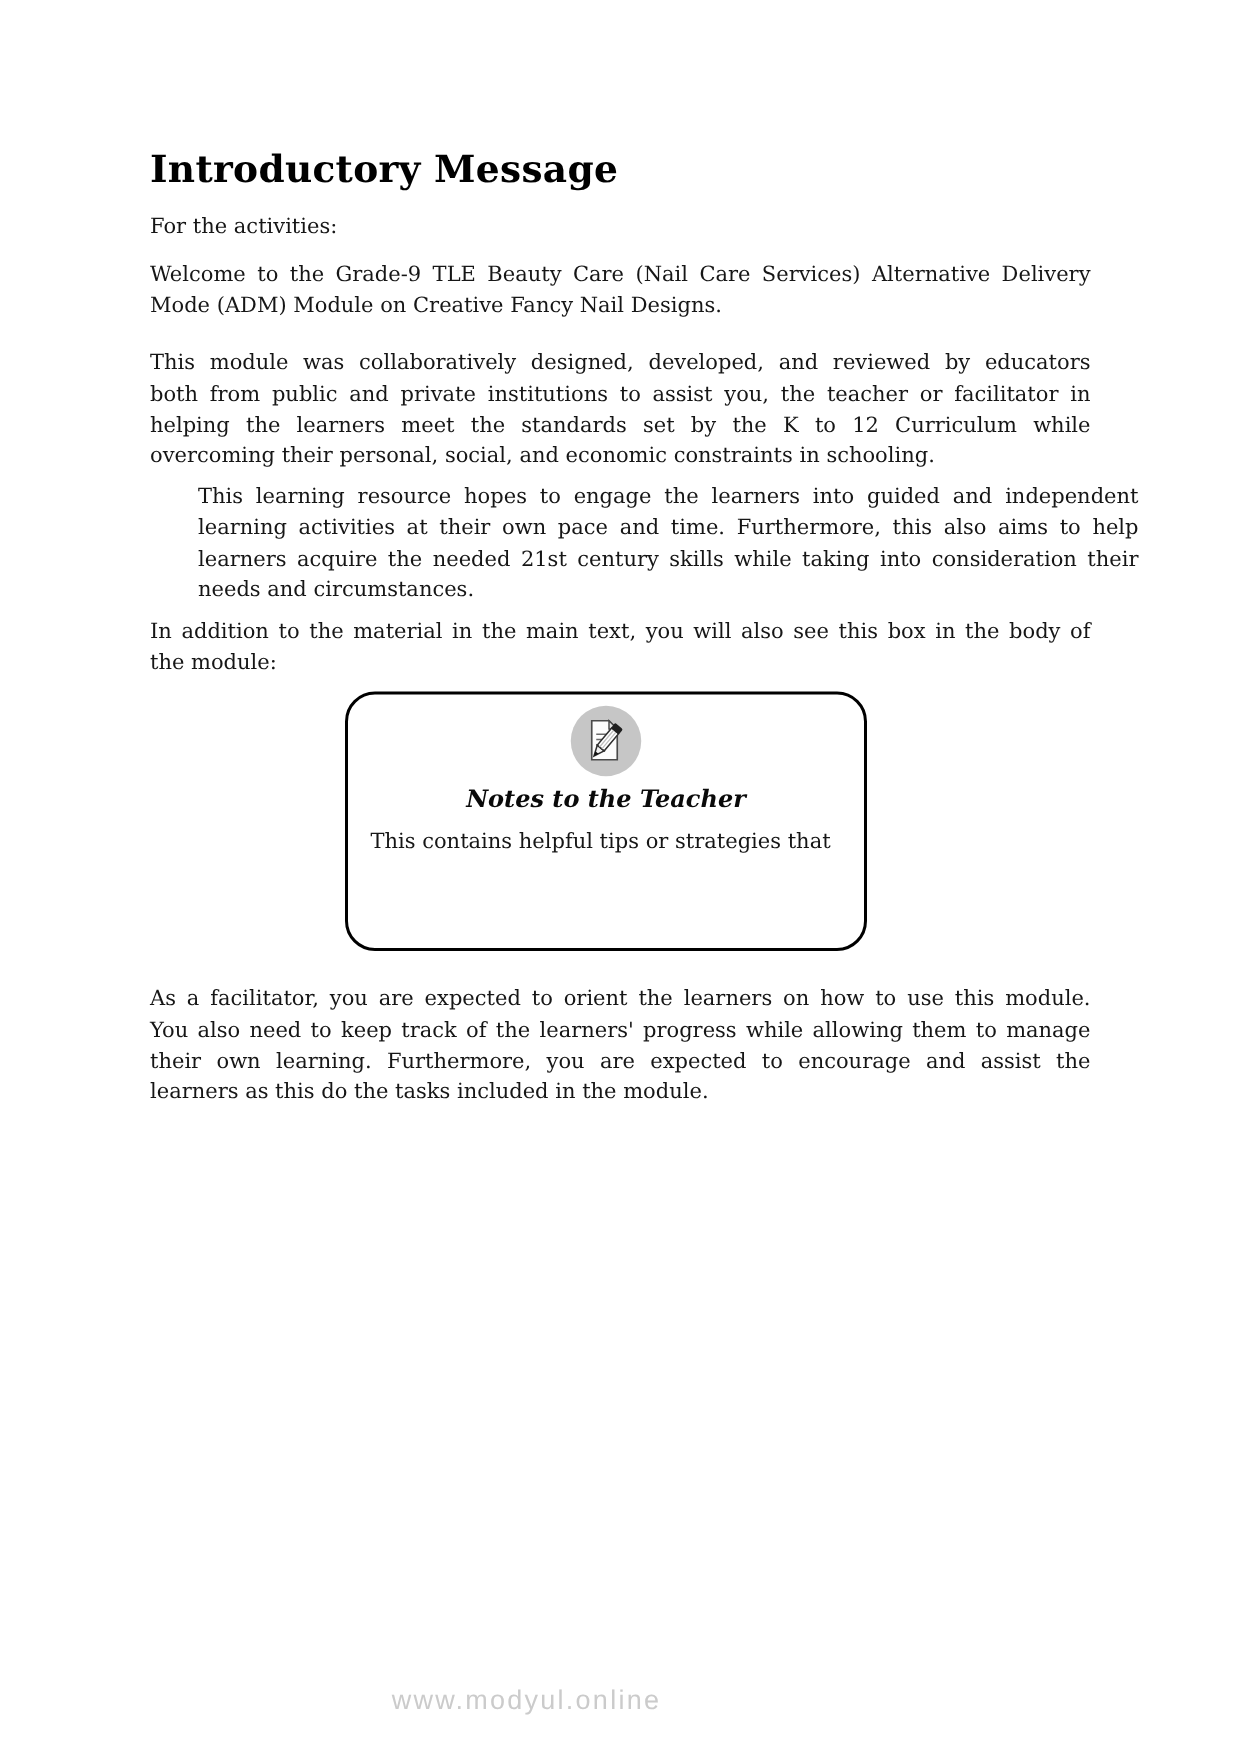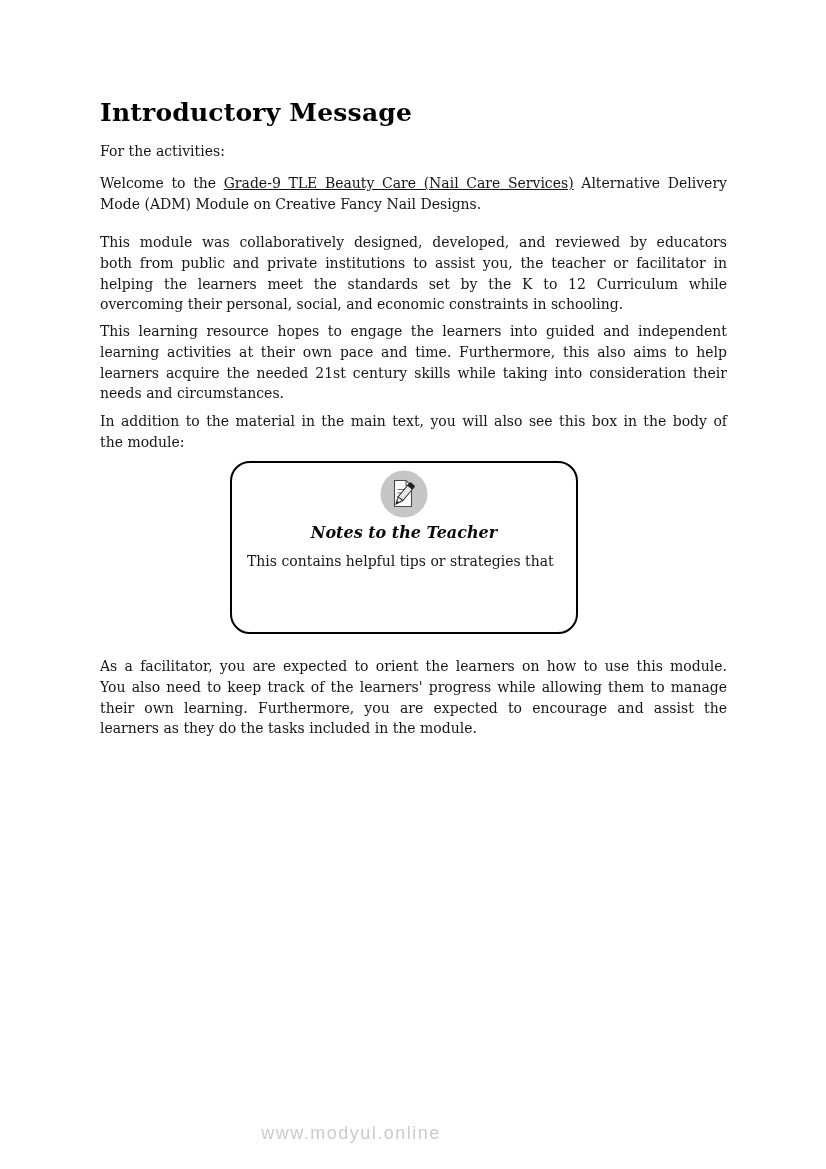--- a/index.html
+++ b/index.html
@@ -17,21 +17,21 @@
     top:96px;
     font-size:25px;
     font-weight:bold;
     line-height:34px;
     color:#000;
     letter-spacing:0.2px;
   }
   .para{font-size:14px;line-height:20.8px;}
   .ln{text-align:justify;text-align-last:justify;}
   .ln-last{text-align:justify;text-align-last:left;}
-  .u{text-decoration:underline;}
+  .u{}
   .note-box{
     left:230px;top:461px;width:348px;height:173px;
     box-sizing:border-box;
     border:2px solid #000;
     border-radius:20px;
     background:#fff;
   }
   .note-icon-wrap{display:block;margin:7px auto 0;width:48px;height:48px;}
   .note-title{
     margin-top:5px;
@@ -81,21 +81,21 @@
     <div class="ln-last">Mode (ADM) Module on Creative Fancy Nail Designs.</div>
   </div>
 
   <div class="abs col para" style="top:232px;">
     <div class="ln">This module was collaboratively designed, developed, and reviewed by educators</div>
     <div class="ln">both from public and private institutions to assist you, the teacher or facilitator in</div>
     <div class="ln">helping the learners meet the standards set by the K to 12 Curriculum while</div>
     <div class="ln-last">overcoming their personal, social, and economic constraints in schooling.</div>
   </div>
 
-  <div class="abs col para" style="top:321px;">
+  <div class="abs col para" style="top:321px;margin-left:32px;">
     <div class="ln">This learning resource hopes to engage the learners into guided and independent</div>
     <div class="ln">learning activities at their own pace and time. Furthermore, this also aims to help</div>
     <div class="ln">learners acquire the needed 21st century skills while taking into consideration their</div>
     <div class="ln-last">needs and circumstances.</div>
   </div>
 
   <div class="abs col para" style="top:411px;">
     <div class="ln">In addition to the material in the main text, you will also see this box in the body of</div>
     <div class="ln-last">the module:</div>
   </div>
@@ -117,19 +117,19 @@
     <div class="note-title">Notes to the Teacher</div>
     <div class="note-text">
       <div class="nln">This contains helpful tips or strategies that</div>
     </div>
   </div>
 
   <div class="abs col para" style="top:656px;">
     <div class="ln">As a facilitator, you are expected to orient the learners on how to use this module.</div>
     <div class="ln">You also need to keep track of the learners' progress while allowing them to manage</div>
     <div class="ln">their own learning. Furthermore, you are expected to encourage and assist the</div>
-    <div class="ln-last">learners as they do the tasks included in the module.</div>
+    <div class="ln-last">learners as this do the tasks included in the module.</div>
   </div>
 
   <div class="abs page-num">ii</div>
   <div class="abs watermark">www.modyul.online</div>
 
 </div>
 
 </body></html>

